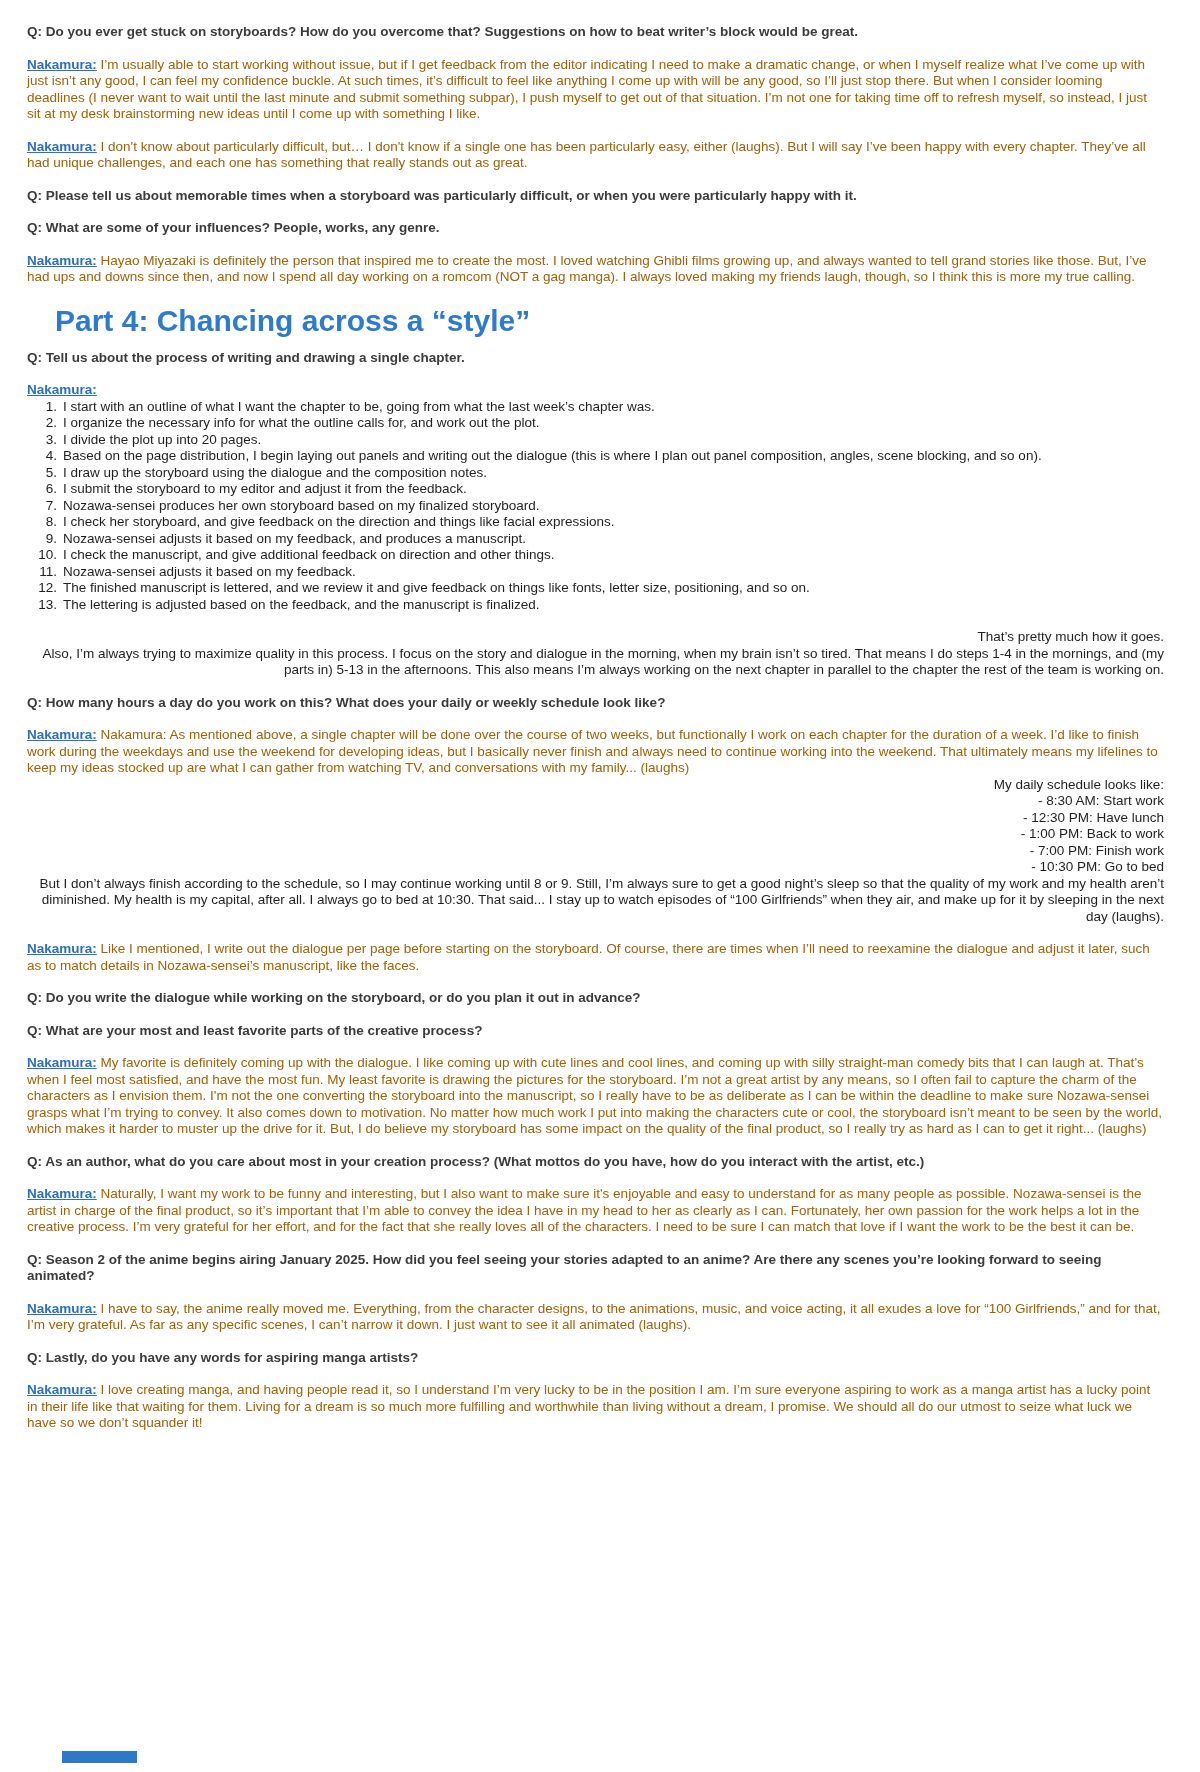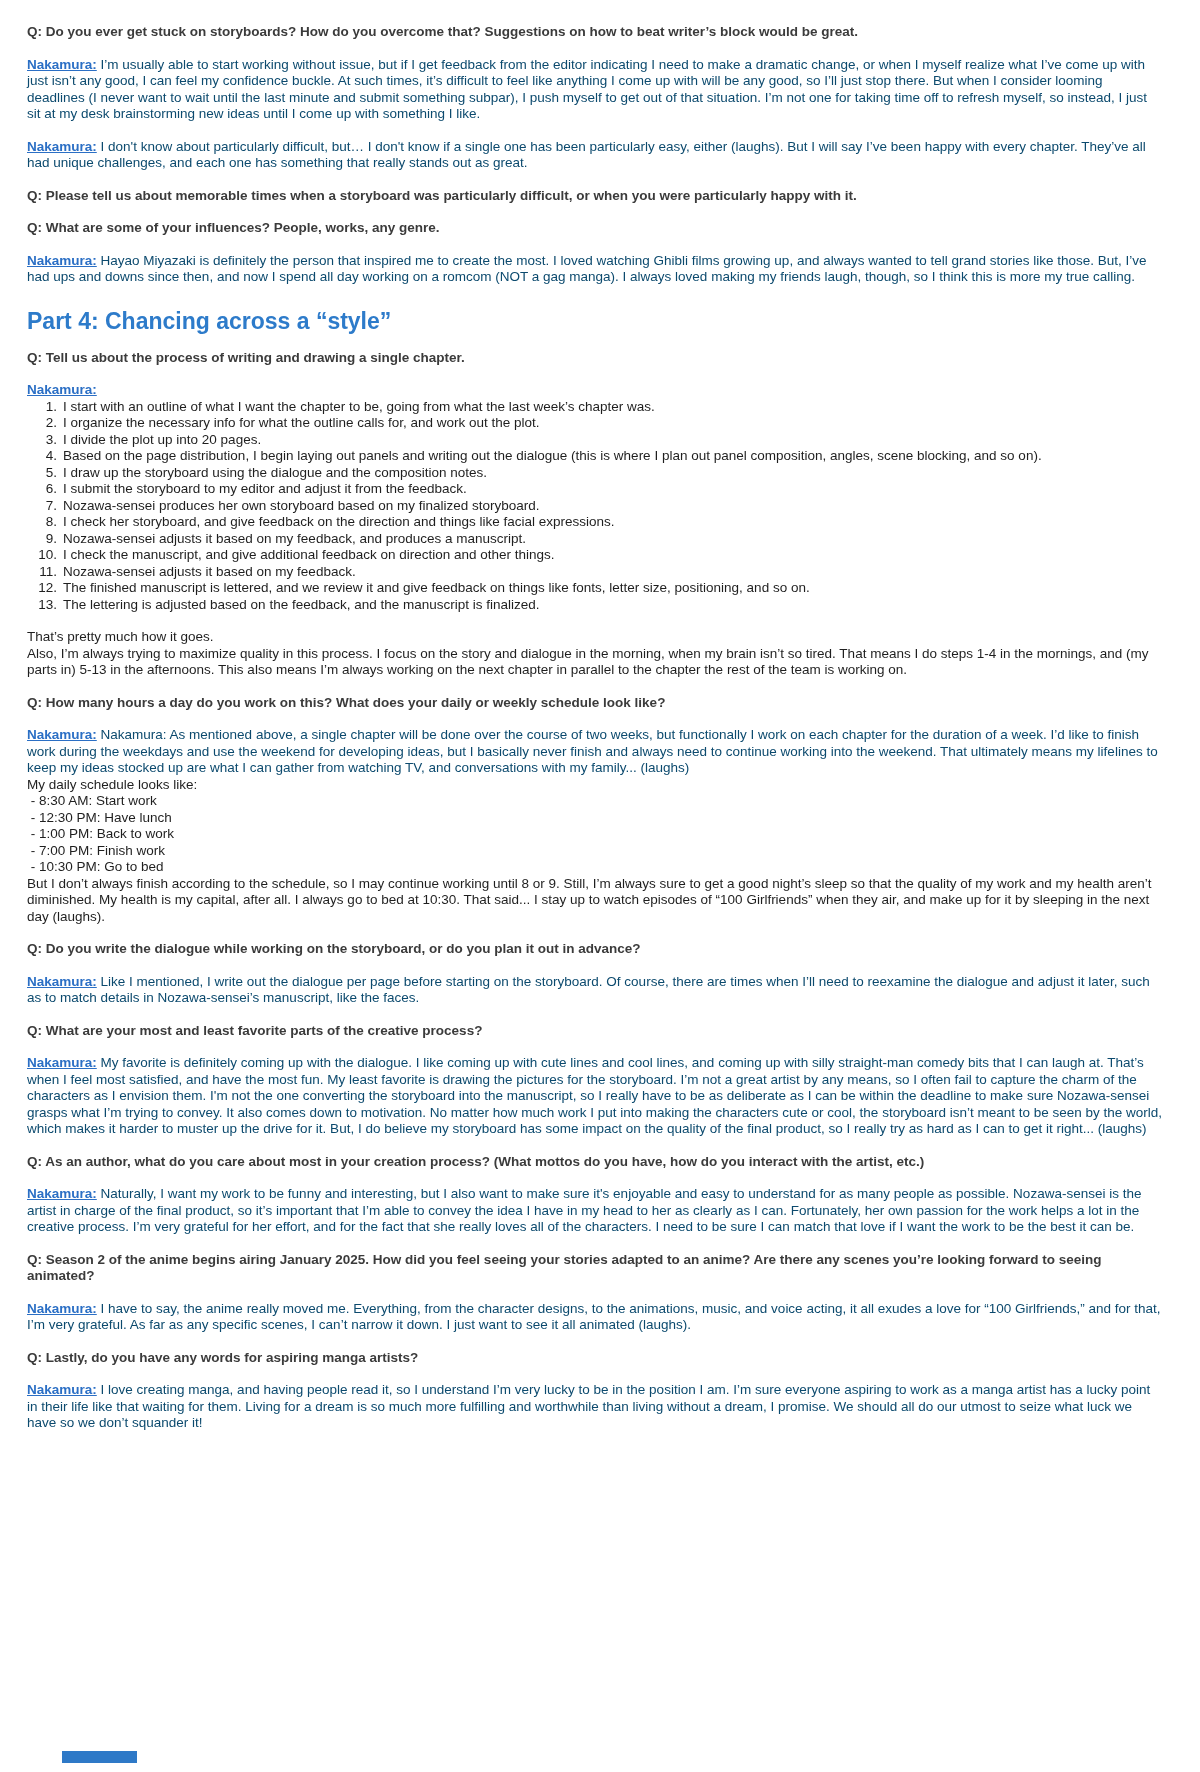--- a/index.html
+++ b/index.html
@@ -12,32 +12,33 @@
     font-size: 13.5px;
     line-height: 16.5px;
     color: #1f1f1f;
   }
   .article { padding: 24px 36px 0 27px; }
   .block + .block { margin-top: 16px; }
   .block.tight { margin-top: 0; }
   .question { font-weight: bold; color: #3b3b3b; }
   .heading {
     color: var(--heading-blue, #2d7bca);
-    font-size: 23px;
+    font-size: 30px;
     line-height: 26px;
     font-weight: bold;
+    margin-left: 28px;
   }
   .block.heading { margin-top: 22px; margin-bottom: 2px; }
   .speaker { color: var(--speaker-blue, #2b6fc5); font-weight: bold; text-decoration: underline; }
-  .answer-text { color: #0c4a6e; }
+  .answer-text { color: #a16207; }
   .list { padding-left: 10px; }
   .list-item { display: flex; }
   .li-num { flex: 0 0 auto; width: 20px; text-align: right; padding-right: 6px; }
   .li-text { flex: 1; }
-  .line { white-space: pre-wrap; }
+  .line { white-space: pre-wrap; text-align: right; }
   .bottom-bar {
     position: absolute;
     left: 62px; top: 1751px;
     width: 75px; height: 12px;
     background: var(--bottom-bar-blue, #2e79c7);
   }
 </style>
 </head>
 <body>
 
@@ -113,22 +114,22 @@
     <div class="block answer"><span class="speaker">Nakamura:</span> <span class="answer-text">Nakamura: As mentioned above, a single chapter will be done over the course of two weeks, but functionally I work on each chapter for the duration of a week. I’d like to finish work during the weekdays and use the weekend for developing ideas, but I basically never finish and always need to continue working into the weekend. That ultimately means my lifelines to keep my ideas stocked up are what I can gather from watching TV, and conversations with my family... (laughs)</span></div>
     <div class="block tight para">
       <div class="line">My daily schedule looks like:</div>
       <div class="line"> - 8:30 AM: Start work</div>
       <div class="line"> - 12:30 PM: Have lunch</div>
       <div class="line"> - 1:00 PM: Back to work</div>
       <div class="line"> - 7:00 PM: Finish work</div>
       <div class="line"> - 10:30 PM: Go to bed</div>
       <div class="line">But I don’t always finish according to the schedule, so I may continue working until 8 or 9. Still, I’m always sure to get a good night’s sleep so that the quality of my work and my health aren’t diminished. My health is my capital, after all. I always go to bed at 10:30. That said... I stay up to watch episodes of “100 Girlfriends” when they air, and make up for it by sleeping in the next day (laughs).</div>
     </div>
+    <div class="block answer"><span class="speaker">Nakamura:</span> <span class="answer-text">Like I mentioned, I write out the dialogue per page before starting on the storyboard. Of course, there are times when I’ll need to reexamine the dialogue and adjust it later, such as to match details in Nozawa-sensei’s manuscript, like the faces.</span></div>
     <div class="block question">Q: Do you write the dialogue while working on the storyboard, or do you plan it out in advance?</div>
-    <div class="block answer"><span class="speaker">Nakamura:</span> <span class="answer-text">Like I mentioned, I write out the dialogue per page before starting on the storyboard. Of course, there are times when I’ll need to reexamine the dialogue and adjust it later, such as to match details in Nozawa-sensei’s manuscript, like the faces.</span></div>
     <div class="block question">Q: What are your most and least favorite parts of the creative process?</div>
     <div class="block answer"><span class="speaker">Nakamura:</span> <span class="answer-text">My favorite is definitely coming up with the dialogue. I like coming up with cute lines and cool lines, and coming up with silly straight-man comedy bits that I can laugh at. That’s when I feel most satisfied, and have the most fun. My least favorite is drawing the pictures for the storyboard. I’m not a great artist by any means, so I often fail to capture the charm of the characters as I envision them. I'm not the one converting the storyboard into the manuscript, so I really have to be as deliberate as I can be within the deadline to make sure Nozawa-sensei grasps what I’m trying to convey. It also comes down to motivation. No matter how much work I put into making the characters cute or cool, the storyboard isn’t meant to be seen by the world, which makes it harder to muster up the drive for it. But, I do believe my storyboard has some impact on the quality of the final product, so I really try as hard as I can to get it right... (laughs)</span></div>
     <div class="block question">Q: As an author, what do you care about most in your creation process? (What mottos do you have, how do you interact with the artist, etc.)</div>
     <div class="block answer"><span class="speaker">Nakamura:</span> <span class="answer-text">Naturally, I want my work to be funny and interesting, but I also want to make sure it's enjoyable and easy to understand for as many people as possible. Nozawa-sensei is the artist in charge of the final product, so it’s important that I’m able to convey the idea I have in my head to her as clearly as I can. Fortunately, her own passion for the work helps a lot in the creative process. I’m very grateful for her effort, and for the fact that she really loves all of the characters. I need to be sure I can match that love if I want the work to be the best it can be.</span></div>
     <div class="block question">Q: Season 2 of the anime begins airing January 2025. How did you feel seeing your stories adapted to an anime? Are there any scenes you’re looking forward to seeing animated?</div>
     <div class="block answer"><span class="speaker">Nakamura:</span> <span class="answer-text">I have to say, the anime really moved me. Everything, from the character designs, to the animations, music, and voice acting, it all exudes a love for “100 Girlfriends,” and for that, I’m very grateful. As far as any specific scenes, I can’t narrow it down. I just want to see it all animated (laughs).</span></div>
     <div class="block question">Q: Lastly, do you have any words for aspiring manga artists?</div>
     <div class="block answer"><span class="speaker">Nakamura:</span> <span class="answer-text">I love creating manga, and having people read it, so I understand I’m very lucky to be in the position I am. I’m sure everyone aspiring to work as a manga artist has a lucky point in their life like that waiting for them. Living for a dream is so much more fulfilling and worthwhile than living without a dream, I promise. We should all do our utmost to seize what luck we have so we don’t squander it!</span></div>
   </div>
 <div class="bottom-bar"></div>

